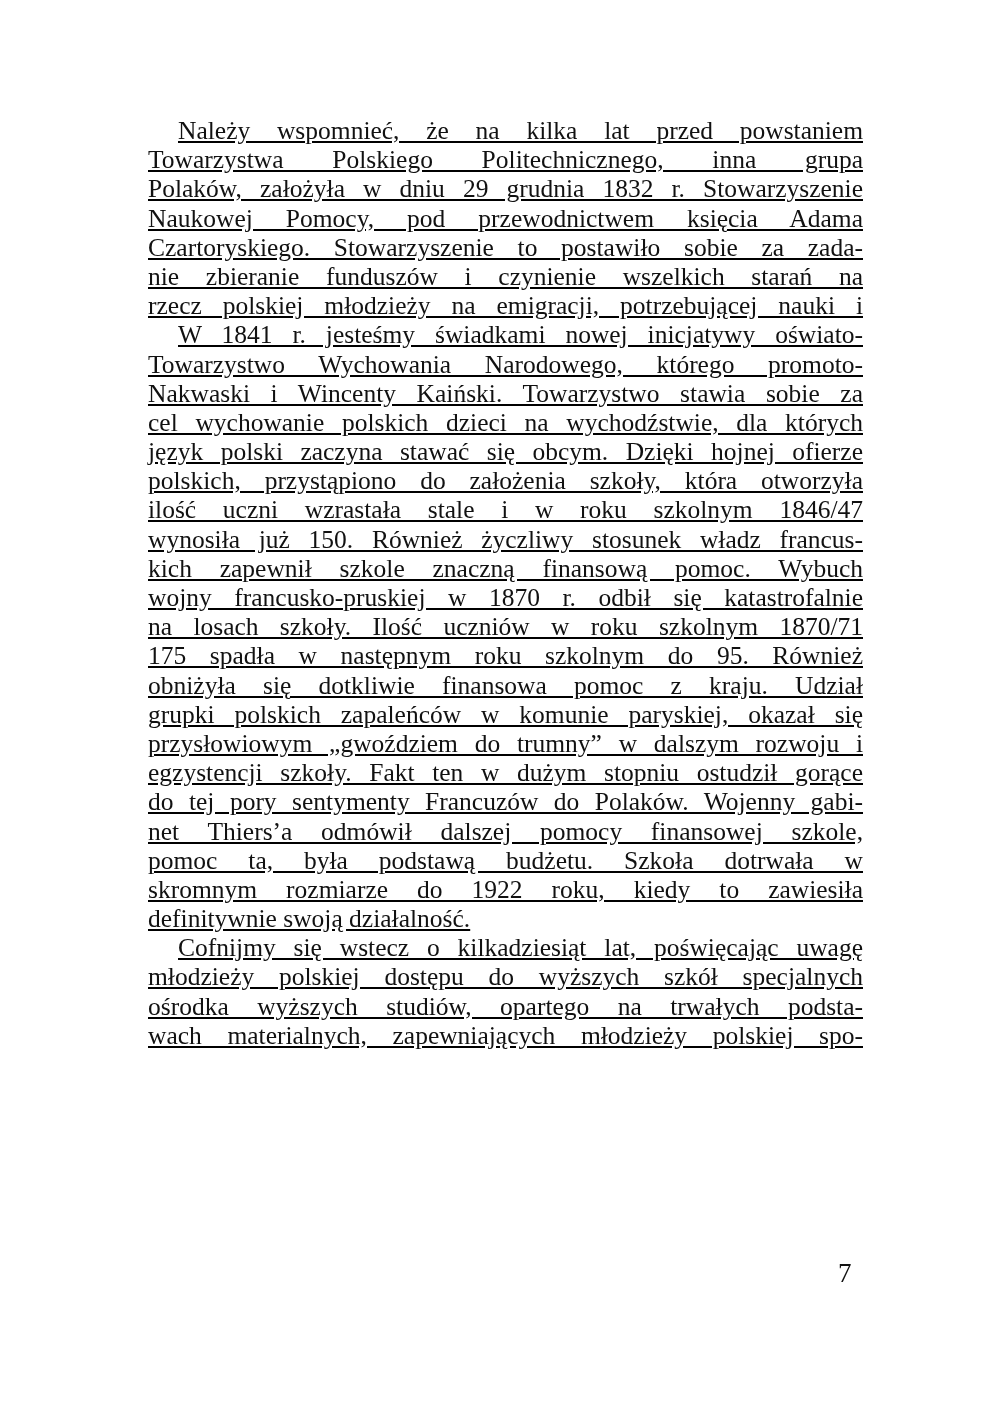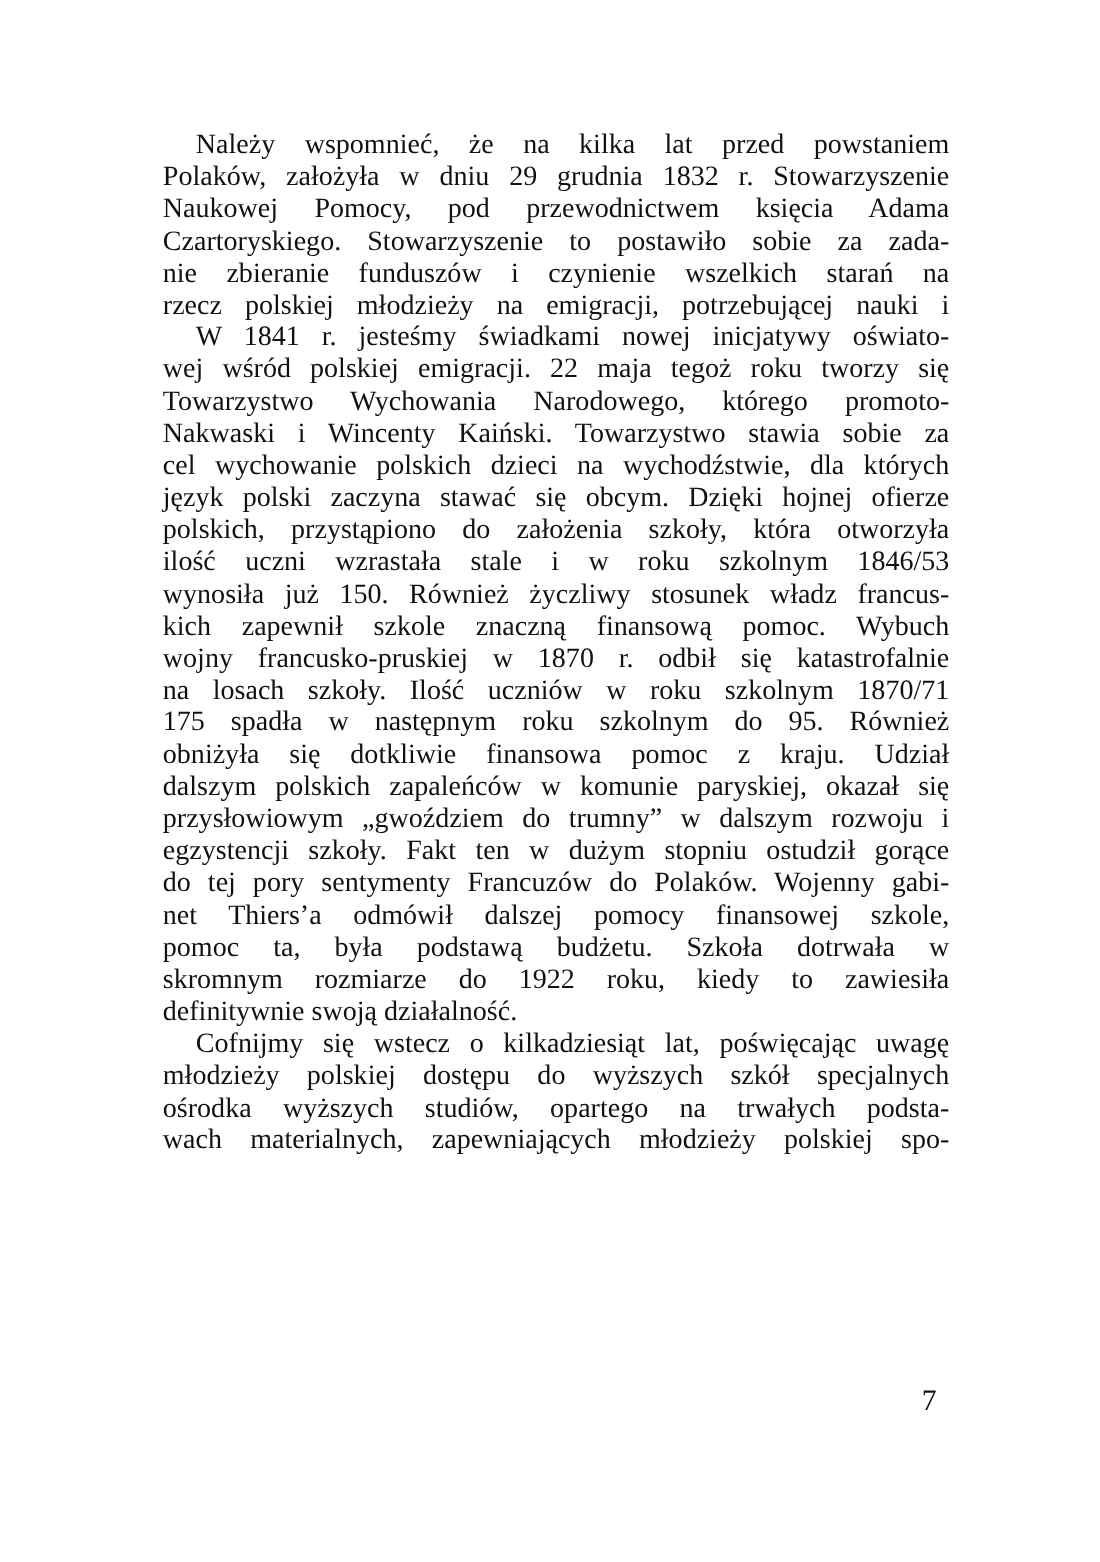--- a/index.html
+++ b/index.html
@@ -11,20 +11,21 @@
       width: 1000px;
       height: 1420px;
       position: relative;
       overflow: hidden;
     }
     .page {
       position: absolute;
       left: 148px;
       top: 116px;
       width: 715px;
+      text-decoration: underline;
     }
     .para {
       font-family: "Liberation Serif", "DejaVu Serif", serif;
       font-size: 25.5px;
       line-height: 29.2px;
       color: #111111;
       margin: 0;
     }
     .line {
       display: block;
@@ -47,42 +48,42 @@
       font-size: 27px;
       color: #111111;
     }
   </style>
 </head>
 <body>
 
 <div class="page">
   <div class="para">
     <span class="line first">Należy wspomnieć, że na kilka lat przed powstaniem</span>
+    <span class="line">Towarzystwa Polskiego Politechnicznego, inna grupa</span>
     <span class="line">Polaków, założyła w dniu 29 grudnia 1832 r. Stowarzyszenie</span>
     <span class="line">Naukowej Pomocy, pod przewodnictwem księcia Adama</span>
     <span class="line">Czartoryskiego. Stowarzyszenie to postawiło sobie za zada-</span>
     <span class="line">nie zbieranie funduszów i czynienie wszelkich starań na</span>
     <span class="line">rzecz polskiej młodzieży na emigracji, potrzebującej nauki i</span>
   </div>
   <div class="para">
     <span class="line first">W 1841 r. jesteśmy świadkami nowej inicjatywy oświato-</span>
-    <span class="line">wej wśród polskiej emigracji. 22 maja tegoż roku tworzy się</span>
     <span class="line">Towarzystwo Wychowania Narodowego, którego promoto-</span>
     <span class="line">Nakwaski i Wincenty Kaiński. Towarzystwo stawia sobie za</span>
     <span class="line">cel wychowanie polskich dzieci na wychodźstwie, dla których</span>
     <span class="line">język polski zaczyna stawać się obcym. Dzięki hojnej ofierze</span>
     <span class="line">polskich, przystąpiono do założenia szkoły, która otworzyła</span>
-    <span class="line">ilość uczni wzrastała stale i w roku szkolnym 1846/53</span>
+    <span class="line">ilość uczni wzrastała stale i w roku szkolnym 1846/47</span>
     <span class="line">wynosiła już 150. Również życzliwy stosunek władz francus-</span>
     <span class="line">kich zapewnił szkole znaczną finansową pomoc. Wybuch</span>
     <span class="line">wojny francusko-pruskiej w 1870 r. odbił się katastrofalnie</span>
     <span class="line">na losach szkoły. Ilość uczniów w roku szkolnym 1870/71</span>
     <span class="line">175 spadła w następnym roku szkolnym do 95. Również</span>
     <span class="line">obniżyła się dotkliwie finansowa pomoc z kraju. Udział</span>
-    <span class="line">dalszym polskich zapaleńców w komunie paryskiej, okazał się</span>
+    <span class="line">grupki polskich zapaleńców w komunie paryskiej, okazał się</span>
     <span class="line">przysłowiowym „gwoździem do trumny” w dalszym rozwoju i</span>
     <span class="line">egzystencji szkoły. Fakt ten w dużym stopniu ostudził gorące</span>
     <span class="line">do tej pory sentymenty Francuzów do Polaków. Wojenny gabi-</span>
     <span class="line">net Thiers’a odmówił dalszej pomocy finansowej szkole,</span>
     <span class="line">pomoc ta, była podstawą budżetu. Szkoła dotrwała w</span>
     <span class="line">skromnym rozmiarze do 1922 roku, kiedy to zawiesiła</span>
     <span class="line last">definitywnie swoją działalność.</span>
   </div>
   <div class="para">
     <span class="line first">Cofnijmy się wstecz o kilkadziesiąt lat, poświęcając uwagę</span>

